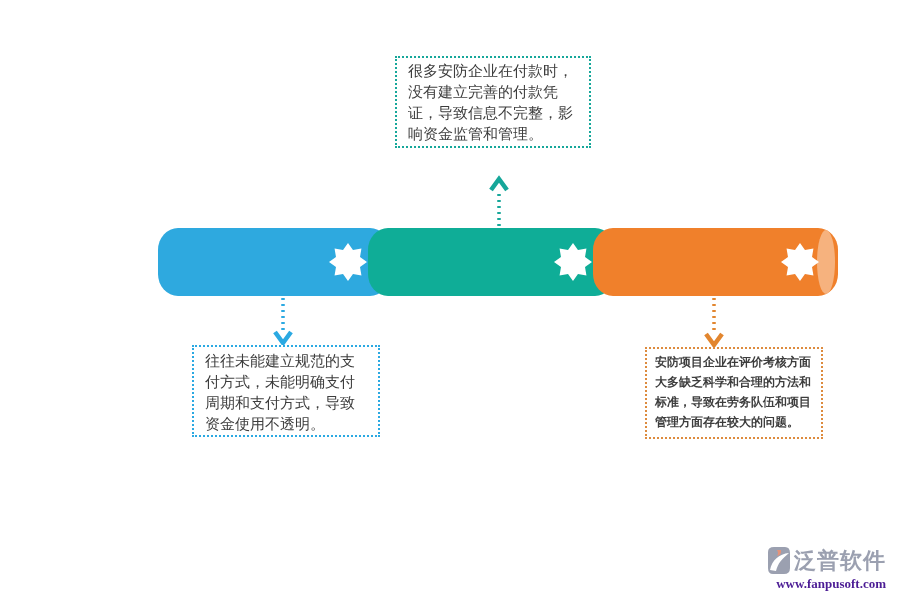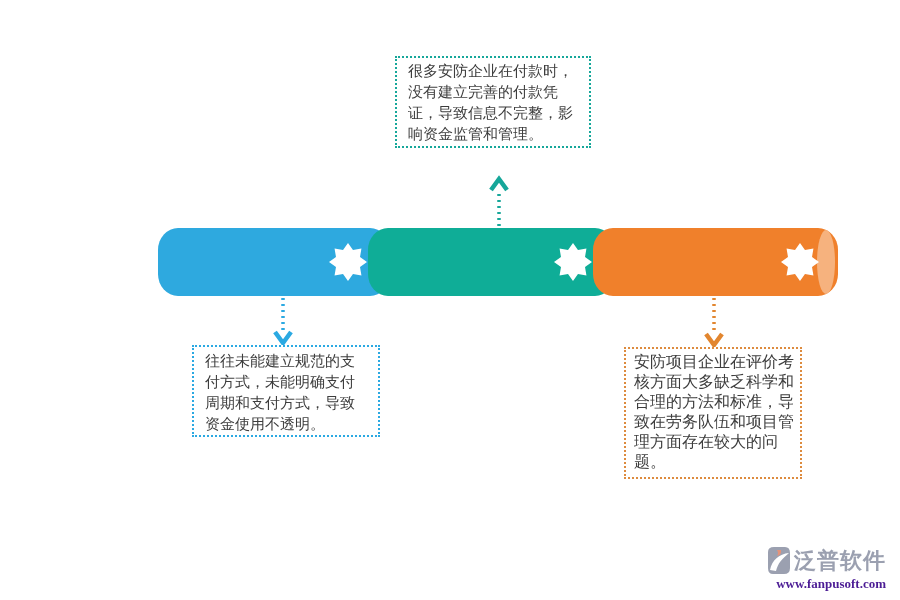--- a/index.html
+++ b/index.html
@@ -25,25 +25,26 @@
     left: 395px; top: 56px; width: 196px; height: 92px;
     border: 2px dotted #16a79a;
     padding: 2px 11px;
   }
   .callout-bottom-left {
     left: 192px; top: 345px; width: 188px; height: 92px;
     border: 2px dotted #2ba9e2;
     padding: 3px 9px 3px 11px;
   }
   .callout-right {
-    left: 624px; top: 347px; width: 178px;
+    left: 645px; top: 347px; width: 178px;
     border: 2px dotted #dd8b3e;
     padding: 3px 6px 5px 8px;
-    font-size: 16px;
+    font-size: 12px;
     line-height: 20px;
+    font-weight: bold;
   }
   .logo {
     position: absolute;
     right: 14px; bottom: 8px;
     width: 150px;
     text-align: right;
   }
   .logo-row { display: flex; align-items: center; justify-content: flex-end; margin-top: 32px; }
   .logo-name {
     font-size: 22px;

